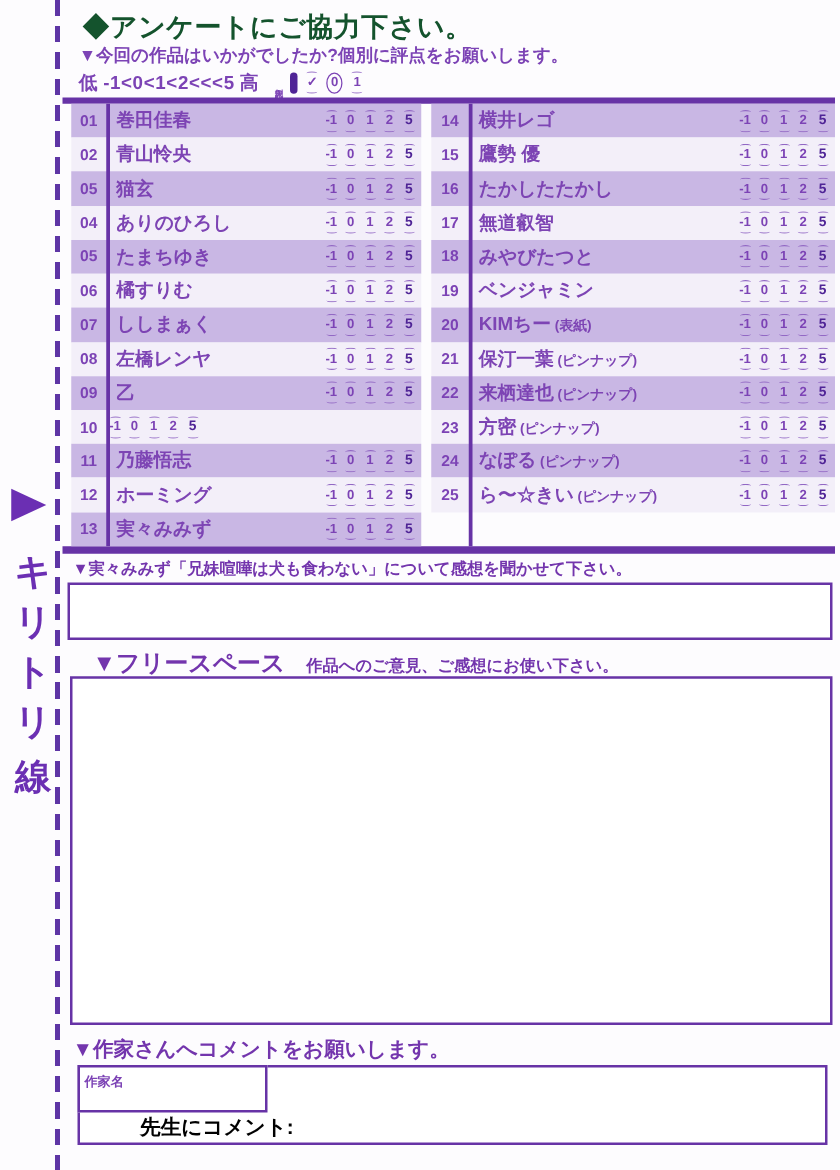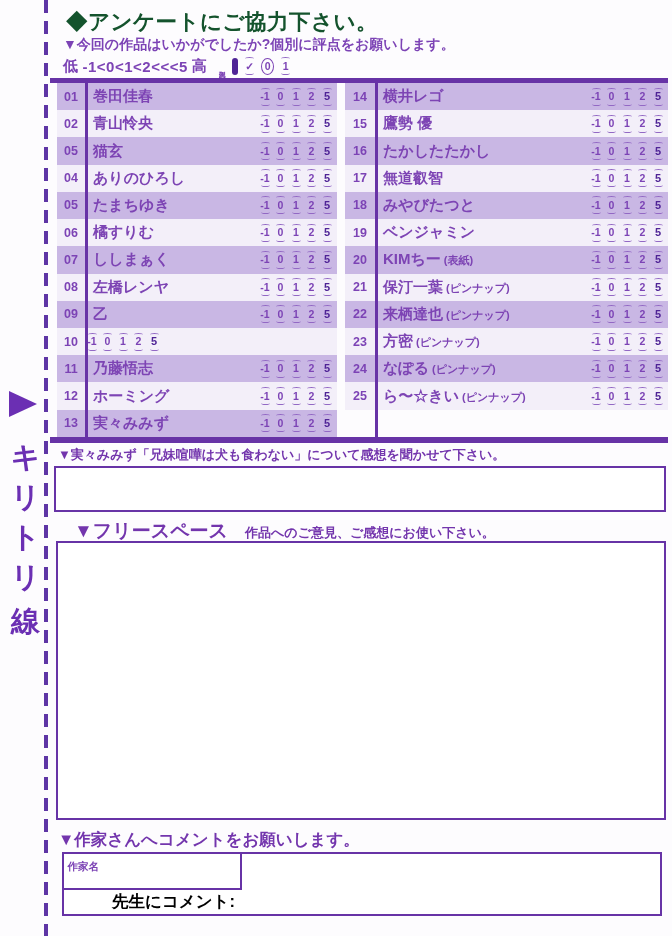--- a/index.html
+++ b/index.html
@@ -67,21 +67,21 @@
   .sec-head { position:absolute; color:#7335ad; font-weight:800; }
   .head-feedback { left:58px; top:446px; font-size:13px;font-family:Liberation Serif, serif; }
   .head-free { left:74px; top:518px; display:flex; align-items:baseline; gap:17px; }
   .head-free .big { font-size:19px; font-weight:800; }
   .head-free .small { font-size:13px; font-weight:700; }
   .head-artist { left:58px; top:829px; font-size:16.5px; }
   .box { position:absolute; border:2.5px solid #6733a6; background:#ffffff; }
   .box.feedback { left:54px; top:466px; width:612px; height:46px; }
   .box.free { left:56px; top:541px; width:610px; height:279px; }
   .artist-form { position:absolute; left:62px; top:852px; width:600px; height:64px; border:2.5px solid #6733a6; background:#fff; }
-  .name-cell { position:absolute; left:-2.5px; top:-2.5px; width:180px; height:38px; border:2.5px solid #6733a6; background:#fff; padding:2px 4px; }
+  .name-cell { position:absolute; left:-2.5px; top:-2.5px; width:152px; height:38px; border:2.5px solid #6733a6; background:#fff; padding:2px 4px; }
   .name-cell-label { font-size:10.5px; font-weight:600; color:#7c43b5; }
   .comment-label { position:absolute; left:48px; top:37px; font-size:16.5px; font-weight:800; color:#000000; }
 </style>
 </head>
 <body>
 
 <div class="cut-line"></div>
 <div class="cut-arrow"></div>
 <div class="cut-label">キリトリ線</div>
 

